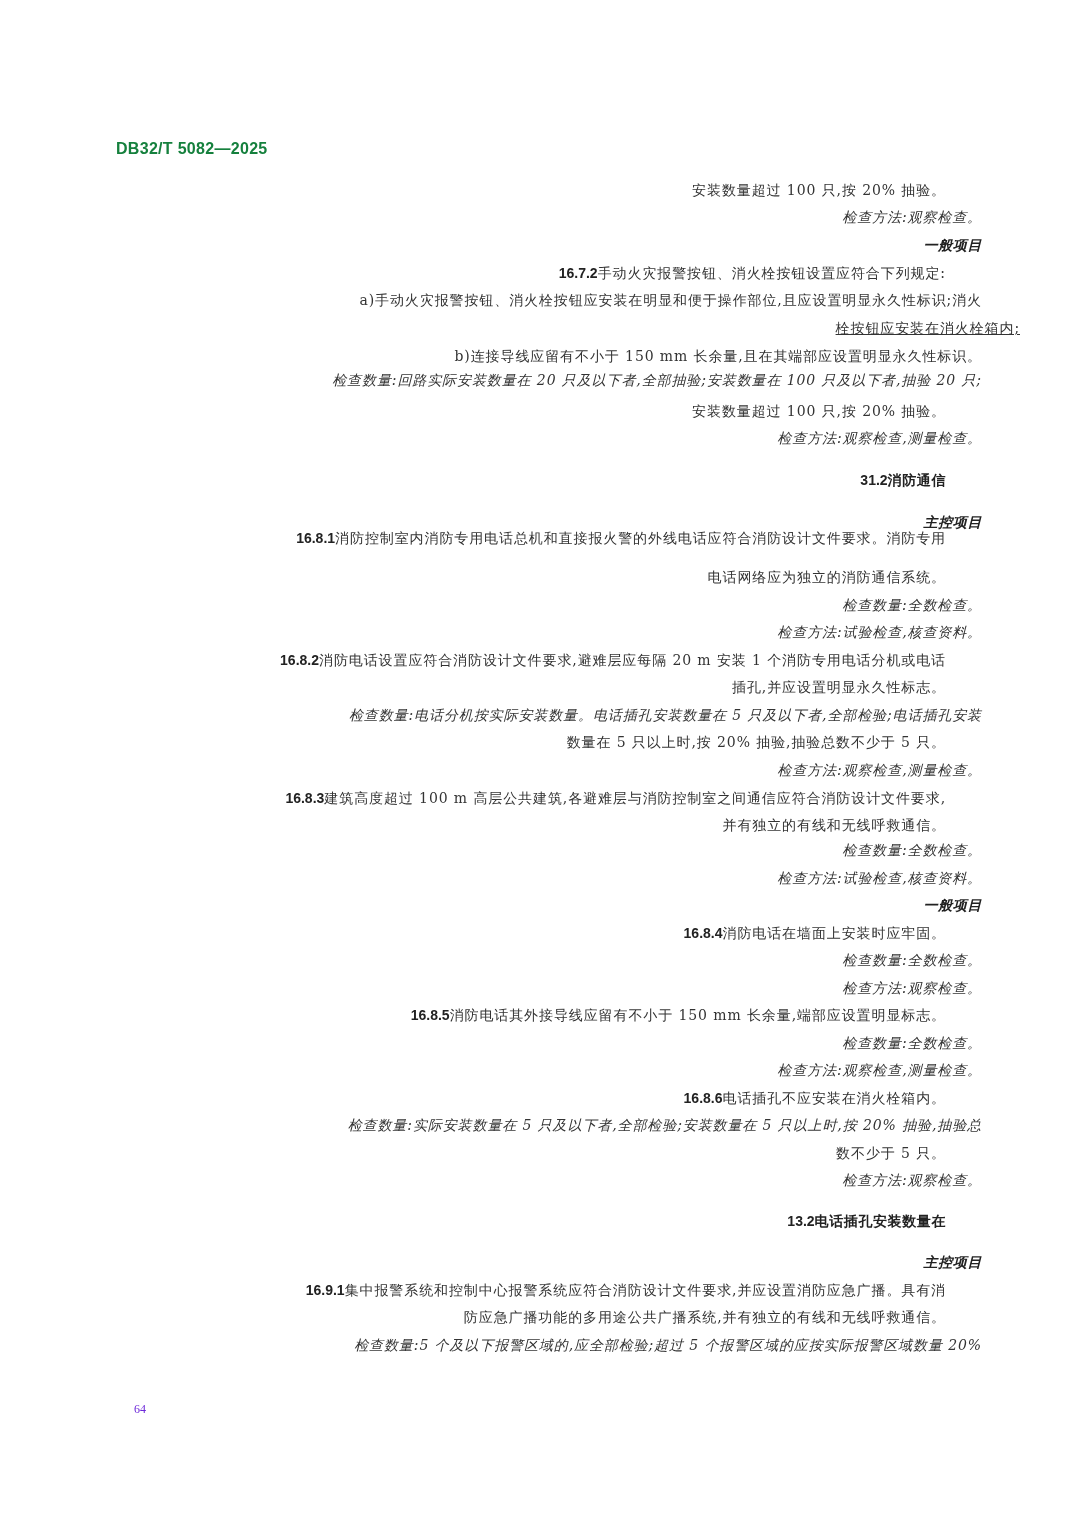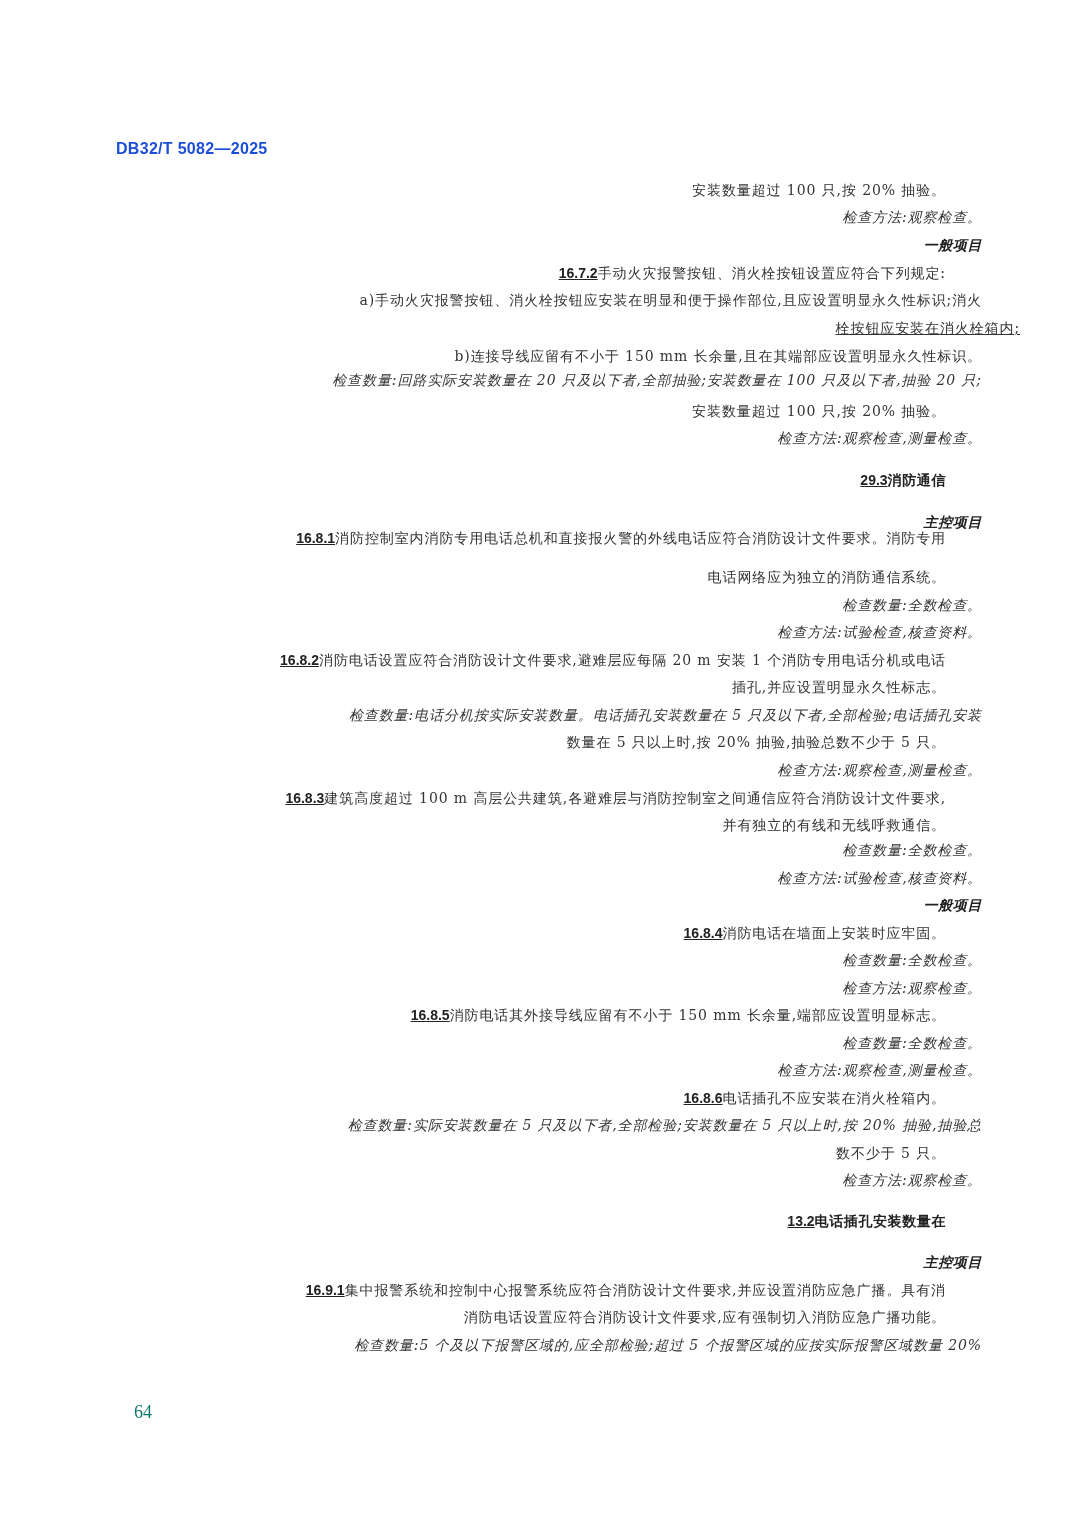--- a/index.html
+++ b/index.html
@@ -1,30 +1,30 @@
 <!DOCTYPE html>
 <html><head>
   <meta charset="utf-8">
   <style>
     html, body { margin: 0; padding: 0; background: #ffffff; }
     body { width: 1080px; height: 1516px; position: relative; overflow: hidden;
            font-family: "DejaVu Serif", "Liberation Serif", serif; color: #2a2a2a; }
     .page { position: absolute; left: 0; top: 0; width: 1080px; height: 1516px; }
     .header { position: absolute; left: 116px; top: 140px; font-size: 16px; font-weight: bold;
-              font-family: "Liberation Sans", "DejaVu Sans", sans-serif; color: #1d4ed8; letter-spacing: 0.3px; }
+              font-family: "Liberation Sans", "DejaVu Sans", sans-serif; color: #15803d; letter-spacing: 0.3px; }
     .line { position: absolute; left: 116px; width: 830px; font-size: 14px; line-height: 20px;
             white-space: nowrap; color: #333; letter-spacing: 0.9px; text-align: right; }
     .ind { left: 152px; font-style: italic; }
     .ind2 { left: 190px; text-decoration: underline; }
     .bold { font-family: "DejaVu Sans", "Liberation Sans", sans-serif; font-weight: bold; color: #222; letter-spacing: 0.6px; }
     .num { font-family: "Liberation Sans", "DejaVu Sans", sans-serif; font-weight: bold; color: #222;
-           display: inline-block; min-width: 64px; letter-spacing: 0; text-decoration: underline; }
+           display: inline-block; min-width: 64px; letter-spacing: 0; }
     .num.sec { min-width: 50px; }
     .sub { font-family: "DejaVu Serif", serif; display: inline-block; min-width: 38px; }
-    .pageno { position: absolute; left: 134px; top: 1402px; font-size: 18px; color: #0f766e;
+    .pageno { position: absolute; left: 134px; top: 1402px; font-size: 12px; color: #6d28d9;
               font-family: "Liberation Serif", "DejaVu Serif", serif; }
   </style>
 </head>
 <body>
 
 <div class="page">
   <div class="header">DB32/T 5082—2025</div>
 
   <div class="line" style="top:180px">安装数量超过 100 只,按 20% 抽验。</div>
   <div class="line ind" style="top:207px">检查方法:观察检查。</div>
@@ -38,21 +38,21 @@
   </div>
   <div class="line ind2" style="top:318px">栓按钮应安装在消火栓箱内;</div>
   <div class="line" style="left:152px; top:346px">
     <span class="sub">b)</span><span>连接导线应留有不小于 150 mm 长余量,且在其端部应设置明显永久性标识。</span>
   </div>
   <div class="line ind" style="top:370px">检查数量:回路实际安装数量在 20 只及以下者,全部抽验;安装数量在 100 只及以下者,抽验 20 只;</div>
   <div class="line" style="top:401px">安装数量超过 100 只,按 20% 抽验。</div>
   <div class="line ind" style="top:428px">检查方法:观察检查,测量检查。</div>
 
   <div class="line bold" style="top:470px">
-    <span class="num sec">29.3</span><span>消防通信</span>
+    <span class="num sec">31.2</span><span>消防通信</span>
   </div>
 
   <div class="line ind bold" style="top:512px">主控项目</div>
   <div class="line" style="top:528px">
     <span class="num">16.8.1</span><span>消防控制室内消防专用电话总机和直接报火警的外线电话应符合消防设计文件要求。消防专用</span>
   </div>
   <div class="line" style="top:567px">电话网络应为独立的消防通信系统。</div>
   <div class="line ind" style="top:595px">检查数量:全数检查。</div>
   <div class="line ind" style="top:622px">检查方法:试验检查,核查资料。</div>
 
@@ -92,17 +92,17 @@
   <div class="line ind" style="top:1170px">检查方法:观察检查。</div>
 
   <div class="line bold" style="top:1211px">
     <span class="num sec">13.2</span><span>电话插孔安装数量在</span>
   </div>
 
   <div class="line ind bold" style="top:1252px">主控项目</div>
   <div class="line" style="top:1280px">
     <span class="num">16.9.1</span><span>集中报警系统和控制中心报警系统应符合消防设计文件要求,并应设置消防应急广播。具有消</span>
   </div>
-  <div class="line" style="top:1307px">消防电话设置应符合消防设计文件要求,应有强制切入消防应急广播功能。</div>
+  <div class="line" style="top:1307px">防应急广播功能的多用途公共广播系统,并有独立的有线和无线呼救通信。</div>
   <div class="line ind" style="top:1335px">检查数量:5 个及以下报警区域的,应全部检验;超过 5 个报警区域的应按实际报警区域数量 20%</div>
 
   <div class="pageno">64</div>
 </div>
 
 </body></html>

